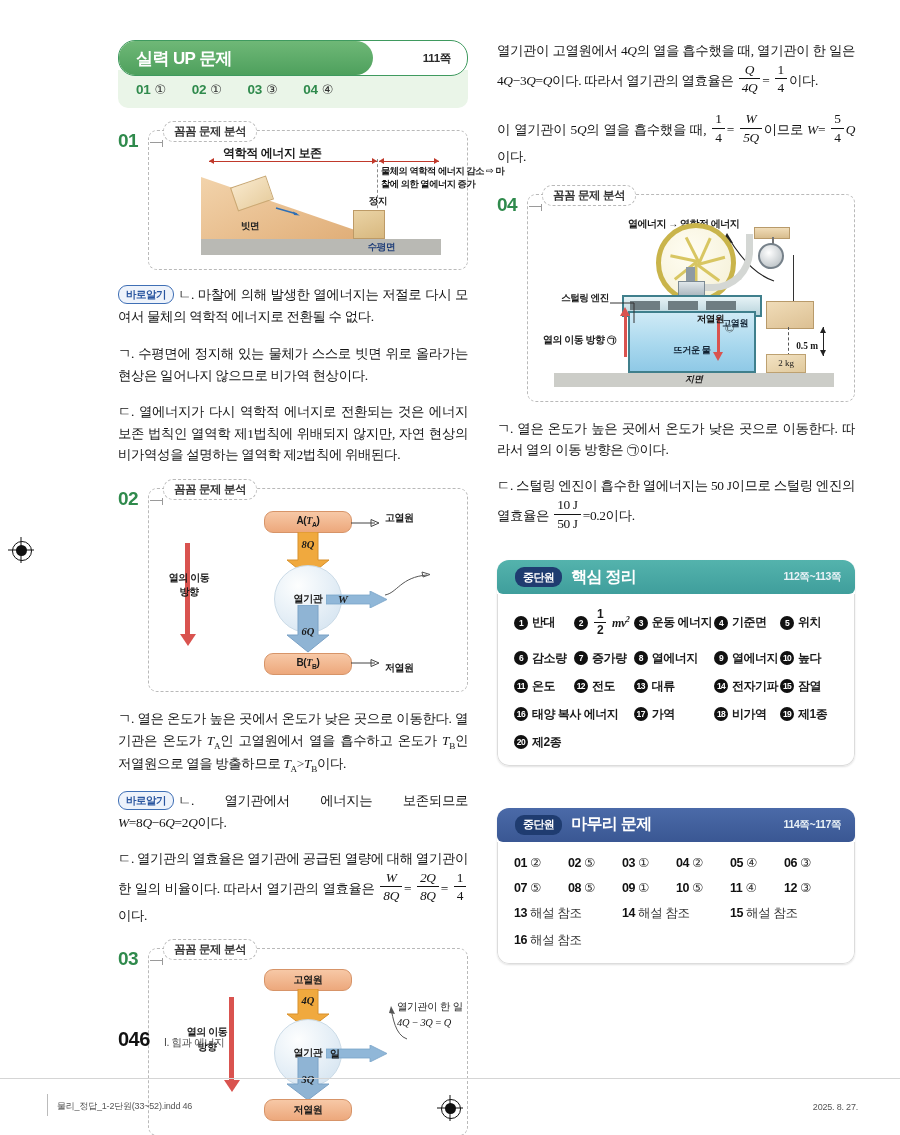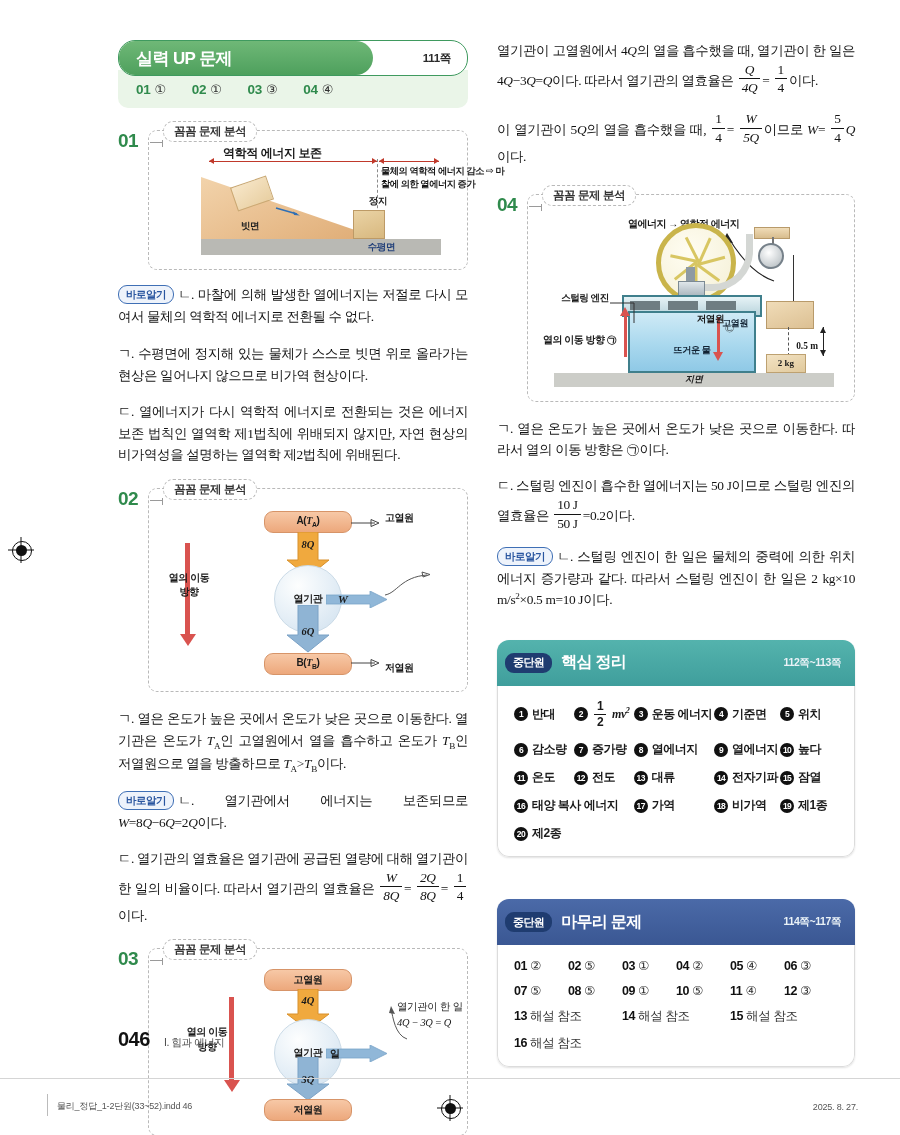--- a/index.html
+++ b/index.html
@@ -178,21 +178,21 @@
   .f4-pulley{position:absolute;right:58px;top:26px;width:22px;height:22px;border-radius:50%;
     background:radial-gradient(circle at 40% 35%,#fff,#aeb6bb);border:2px solid #76818a;}
   .f4-support{position:absolute;right:52px;top:10px;width:34px;height:10px;
     background:linear-gradient(180deg,#f0dcb8,#d8bd8e);border:1px solid #b89a6a;}
   .f4-stem{position:absolute;right:68px;top:20px;width:2px;height:8px;background:#777;}
   .f4-string{position:absolute;right:48px;top:38px;width:1.4px;height:46px;background:#333;}
   .f4-box{position:absolute;right:28px;top:84px;width:46px;height:26px;
     background:linear-gradient(160deg,#f0dcb8,#dcc093);border:1px solid #b89a6a;}
   .f4-weight{position:absolute;right:36px;bottom:14px;width:38px;height:17px;
     background:linear-gradient(160deg,#f3e3c4,#e0c99c);border:1px solid #bda171;
-    display:flex;align-items:center;justify-content:center;font-size:9px;font-weight:bold;
+    display:flex;align-items:center;justify-content:center;font-size:9px;font-weight:normal;
     font-family:"Liberation Serif",serif;}
   .f4-dashed{position:absolute;right:53px;top:110px;bottom:31px;border-left:1px dashed #555;}
   .f4-dim{position:absolute;right:18px;top:110px;bottom:31px;width:1px;background:#222;}
   .f4-dim::before{content:"";position:absolute;left:-3.5px;top:0;width:0;height:0;
     border-left:3.5px solid transparent;border-right:3.5px solid transparent;border-bottom:6px solid #222;}
   .f4-dim::after{content:"";position:absolute;left:-3.5px;bottom:0;width:0;height:0;
     border-left:3.5px solid transparent;border-right:3.5px solid transparent;border-top:6px solid #222;}
   .f4-dim-lbl{position:absolute;right:24px;top:124px;font-size:9.4px;font-weight:bold;font-family:"Liberation Serif",serif;}
   .f4-top-lbl{position:absolute;left:88px;top:0px;font-size:10px;font-weight:bold;letter-spacing:-0.5px;color:#1a1a1a;}
   .f4-left-lbl{position:absolute;left:16px;top:74px;width:58px;text-align:center;font-size:9.6px;
@@ -203,21 +203,21 @@
   .f4-red-up::before{content:"";position:absolute;left:-4px;top:-8px;width:0;height:0;
     border-left:5.5px solid transparent;border-right:5.5px solid transparent;border-bottom:9px solid #d9534f;}
   .f4-red-dn{position:absolute;right:122px;bottom:34px;width:3px;height:36px;background:#d9534f;}
   .f4-red-dn::after{content:"";position:absolute;left:-4px;bottom:-8px;width:0;height:0;
     border-left:5.5px solid transparent;border-right:5.5px solid transparent;border-top:9px solid #d9534f;}
   .f4-circ{position:absolute;right:108px;bottom:52px;font-size:9px;}
 
   
   .card{border-radius:12px;overflow:hidden;margin-top:28px;
     box-shadow:0 1px 2px rgba(0,0,0,.12);}
-  .card-head{height:46px;display:flex;align-items:center;padding:0 8px;position:relative;}
+  .card-head{height:34px;display:flex;align-items:center;padding:0 18px;position:relative;border-radius:6px;}
   .card-head .chip{
     background:#1f3c70;color:#fff;font-size:11px;font-weight:bold;border-radius:9px;
     padding:2.5px 8px;letter-spacing:-0.6px;margin-right:9px;
   }
   .card-head .ttl{color:#fff;font-size:16px;font-weight:bold;letter-spacing:-0.7px;}
   .card-head .pg{position:absolute;right:14px;color:#eaf2f7;font-size:10.5px;font-weight:bold;letter-spacing:-0.4px;}
   .card-teal .card-head{background:linear-gradient(180deg,#54b3ad,#3f9e9c);}
   .card-navy .card-head{background:linear-gradient(180deg,#4b6aa8,#3a5793);}
   .card-body{background:#fff;border:1px solid #dcdcdc;border-top:none;border-radius:0 0 12px 12px;
     padding:13px 16px 14px;}
@@ -501,23 +501,20 @@
         </div>
       </div>
 
       <p class="para first">
         ㄱ. 열은 온도가 높은 곳에서 온도가 낮은 곳으로 이동한다. 따라서 열의 이동 방향은 ㉠이다.
       </p>
       <p class="para">
         ㄷ. 스털링 엔진이 흡수한 열에너지는 50 J이므로 스털링 엔진의 열효율은
         <span class="frac"><span class="n">10 J</span><span class="d">50 J</span></span>=0.2이다.
       </p>
-      <p class="para">
-        <span class="tag">바로알기</span>ㄴ. 스털링 엔진이 한 일은 물체의 중력에 의한 위치 에너지 증가량과 같다. 따라서 스털링 엔진이 한 일은 2 kg×10 m/s<sup>2</sup>×0.5 m=10 J이다.
-      </p>
     </div>
 
     <div class="card card-teal">
       <div class="card-head">
         <span class="chip">중단원</span>
         <span class="ttl">핵심 정리</span>
         <span class="pg">112쪽~113쪽</span>
       </div>
       <div class="card-body">
         <div class="kw-grid">

